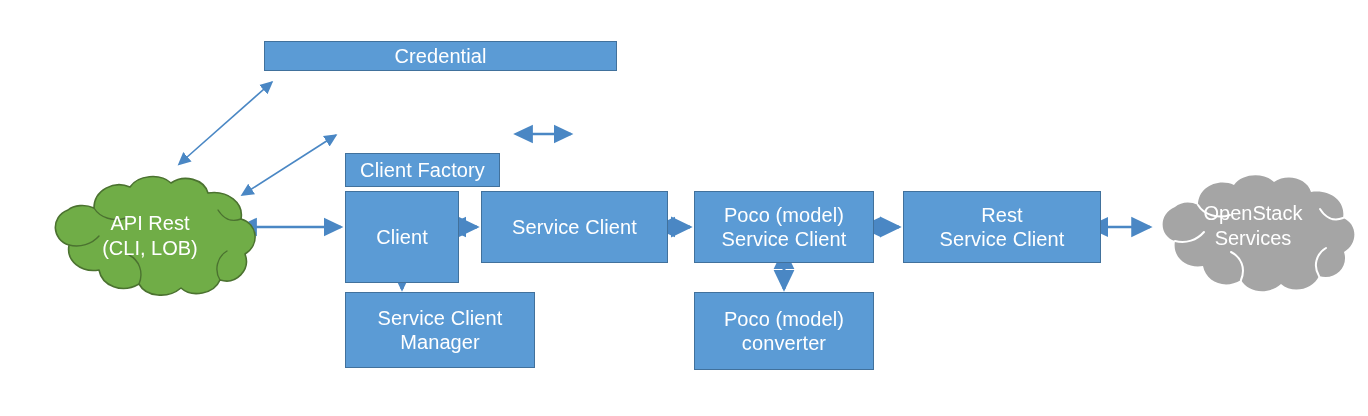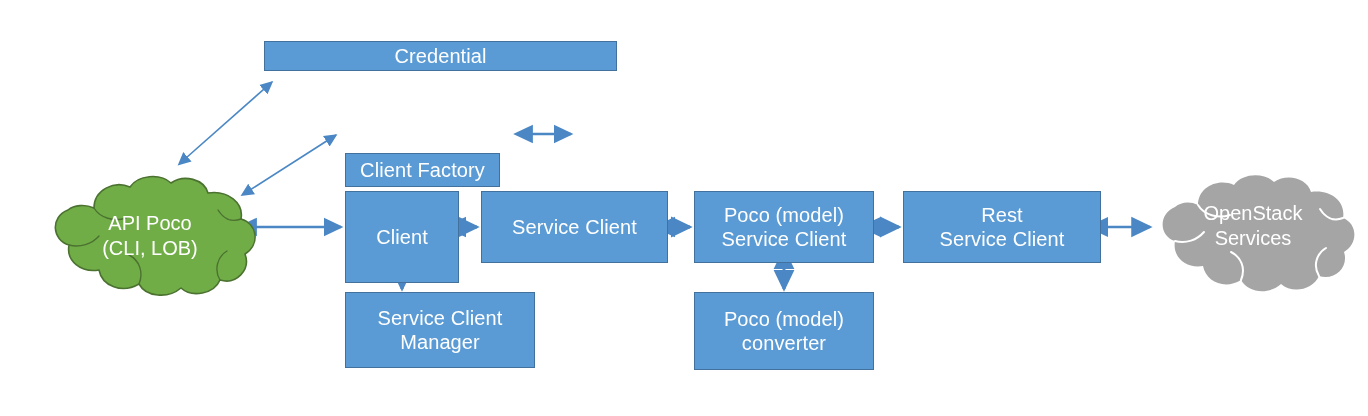--- a/index.html
+++ b/index.html
@@ -147,21 +147,21 @@
                C 84 122, 64 114, 61 98
                C 43 101, 28 89, 31 73
                C 14 68, 12 45, 30 38
                C 36 33, 47 32, 56 36 Z" fill="#70AD47" stroke="#4B7230" stroke-width="1.6" stroke-linejoin="round"></path>
       <path d="M56 36 C 62 46, 76 50, 88 46" fill="none" stroke="#4B7230" stroke-width="1.4" stroke-linecap="round"></path>
       <path d="M31 73 C 42 76, 54 72, 61 64" fill="none" stroke="#4B7230" stroke-width="1.4" stroke-linecap="round"></path>
       <path d="M101 112 C 106 100, 101 88, 91 83" fill="none" stroke="#4B7230" stroke-width="1.4" stroke-linecap="round"></path>
       <path d="M182 108 C 176 98, 179 85, 189 79" fill="none" stroke="#4B7230" stroke-width="1.4" stroke-linecap="round"></path>
       <path d="M203 47 C 193 51, 185 46, 180 38" fill="none" stroke="#4B7230" stroke-width="1.4" stroke-linecap="round"></path>
     </svg>
-    <div class="cloud-label">API Poco
+    <div class="cloud-label">API Rest
 (CLI, LOB)</div>
   </div>
 
   <div class="cloud-node" style="left:1148px; top:170px; width:210px; height:126px;">
     <svg width="210" height="126" viewBox="0 0 210 126">
       <path d="M50 35
                C 50 17, 70 8, 86 15
                C 94 3, 116 2, 126 12
                C 139 3, 159 8, 163 22
                C 183 19, 198 32, 195 48

